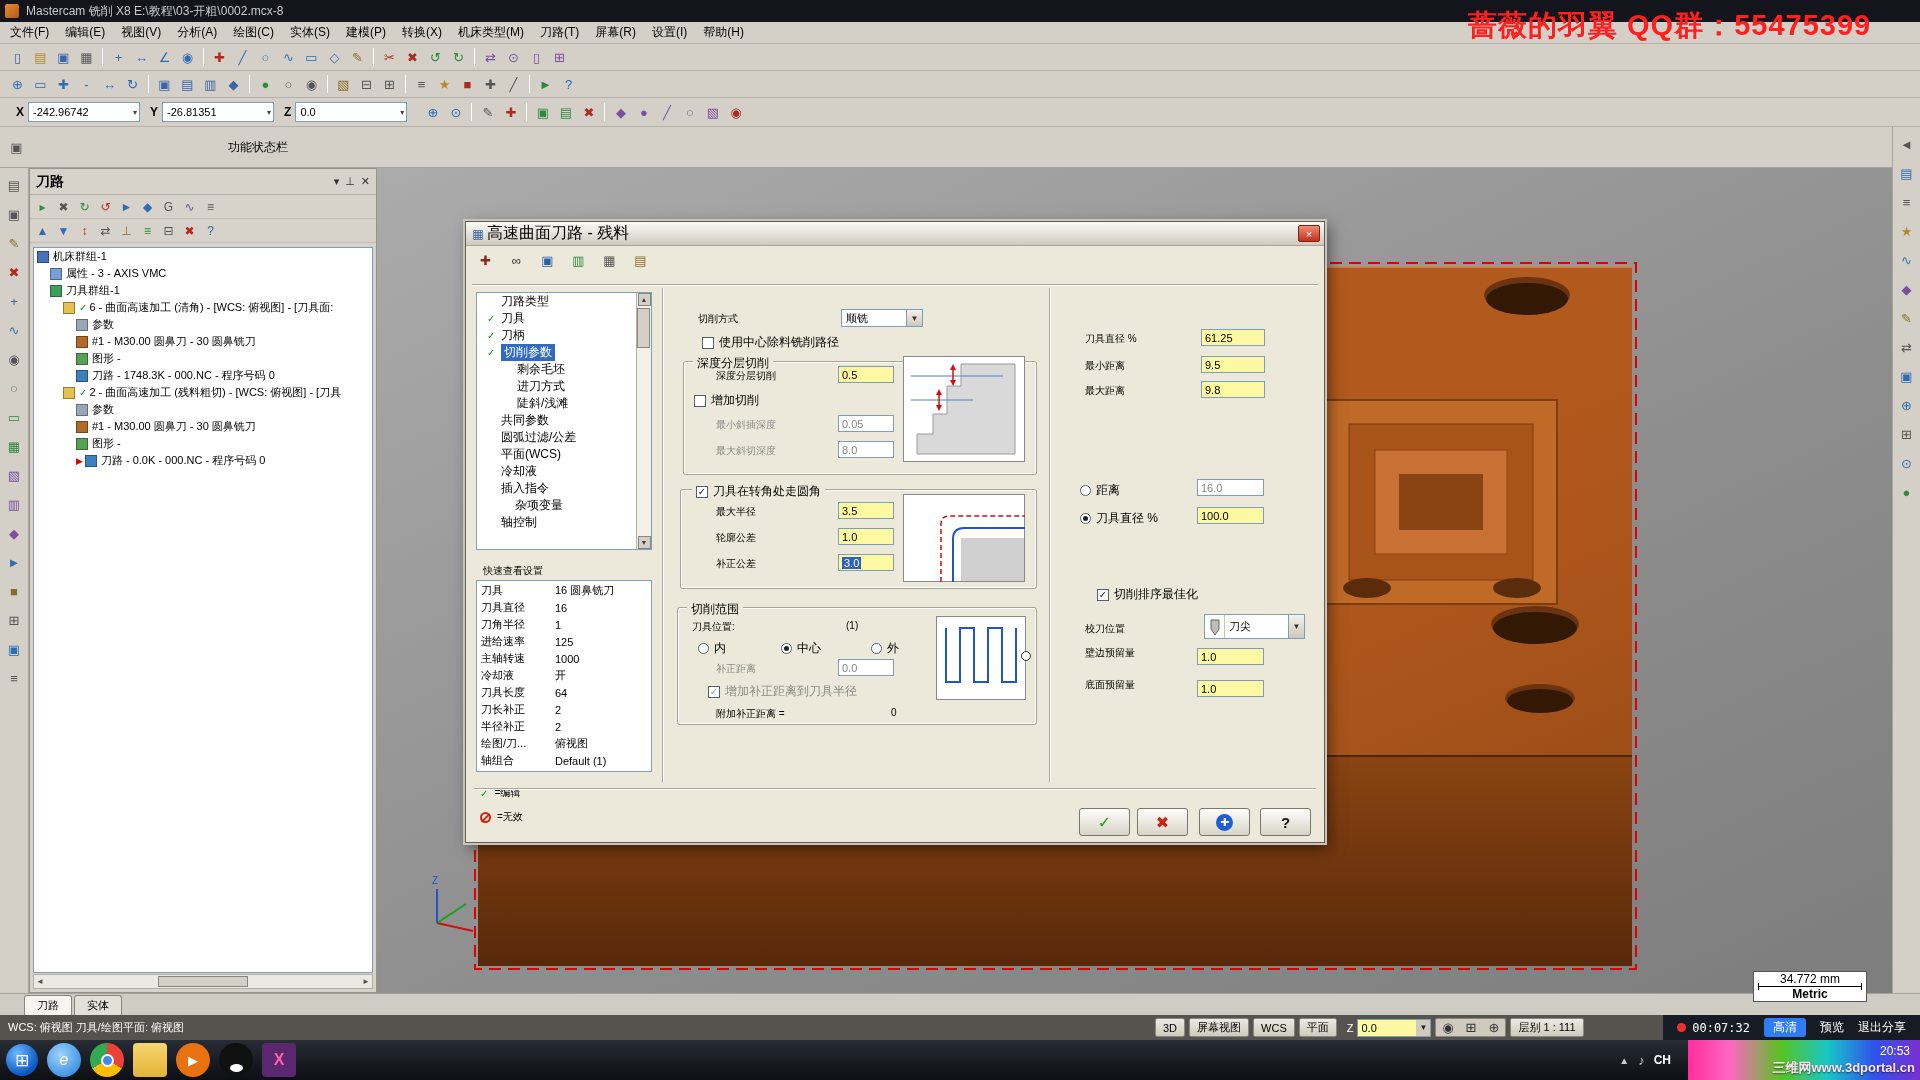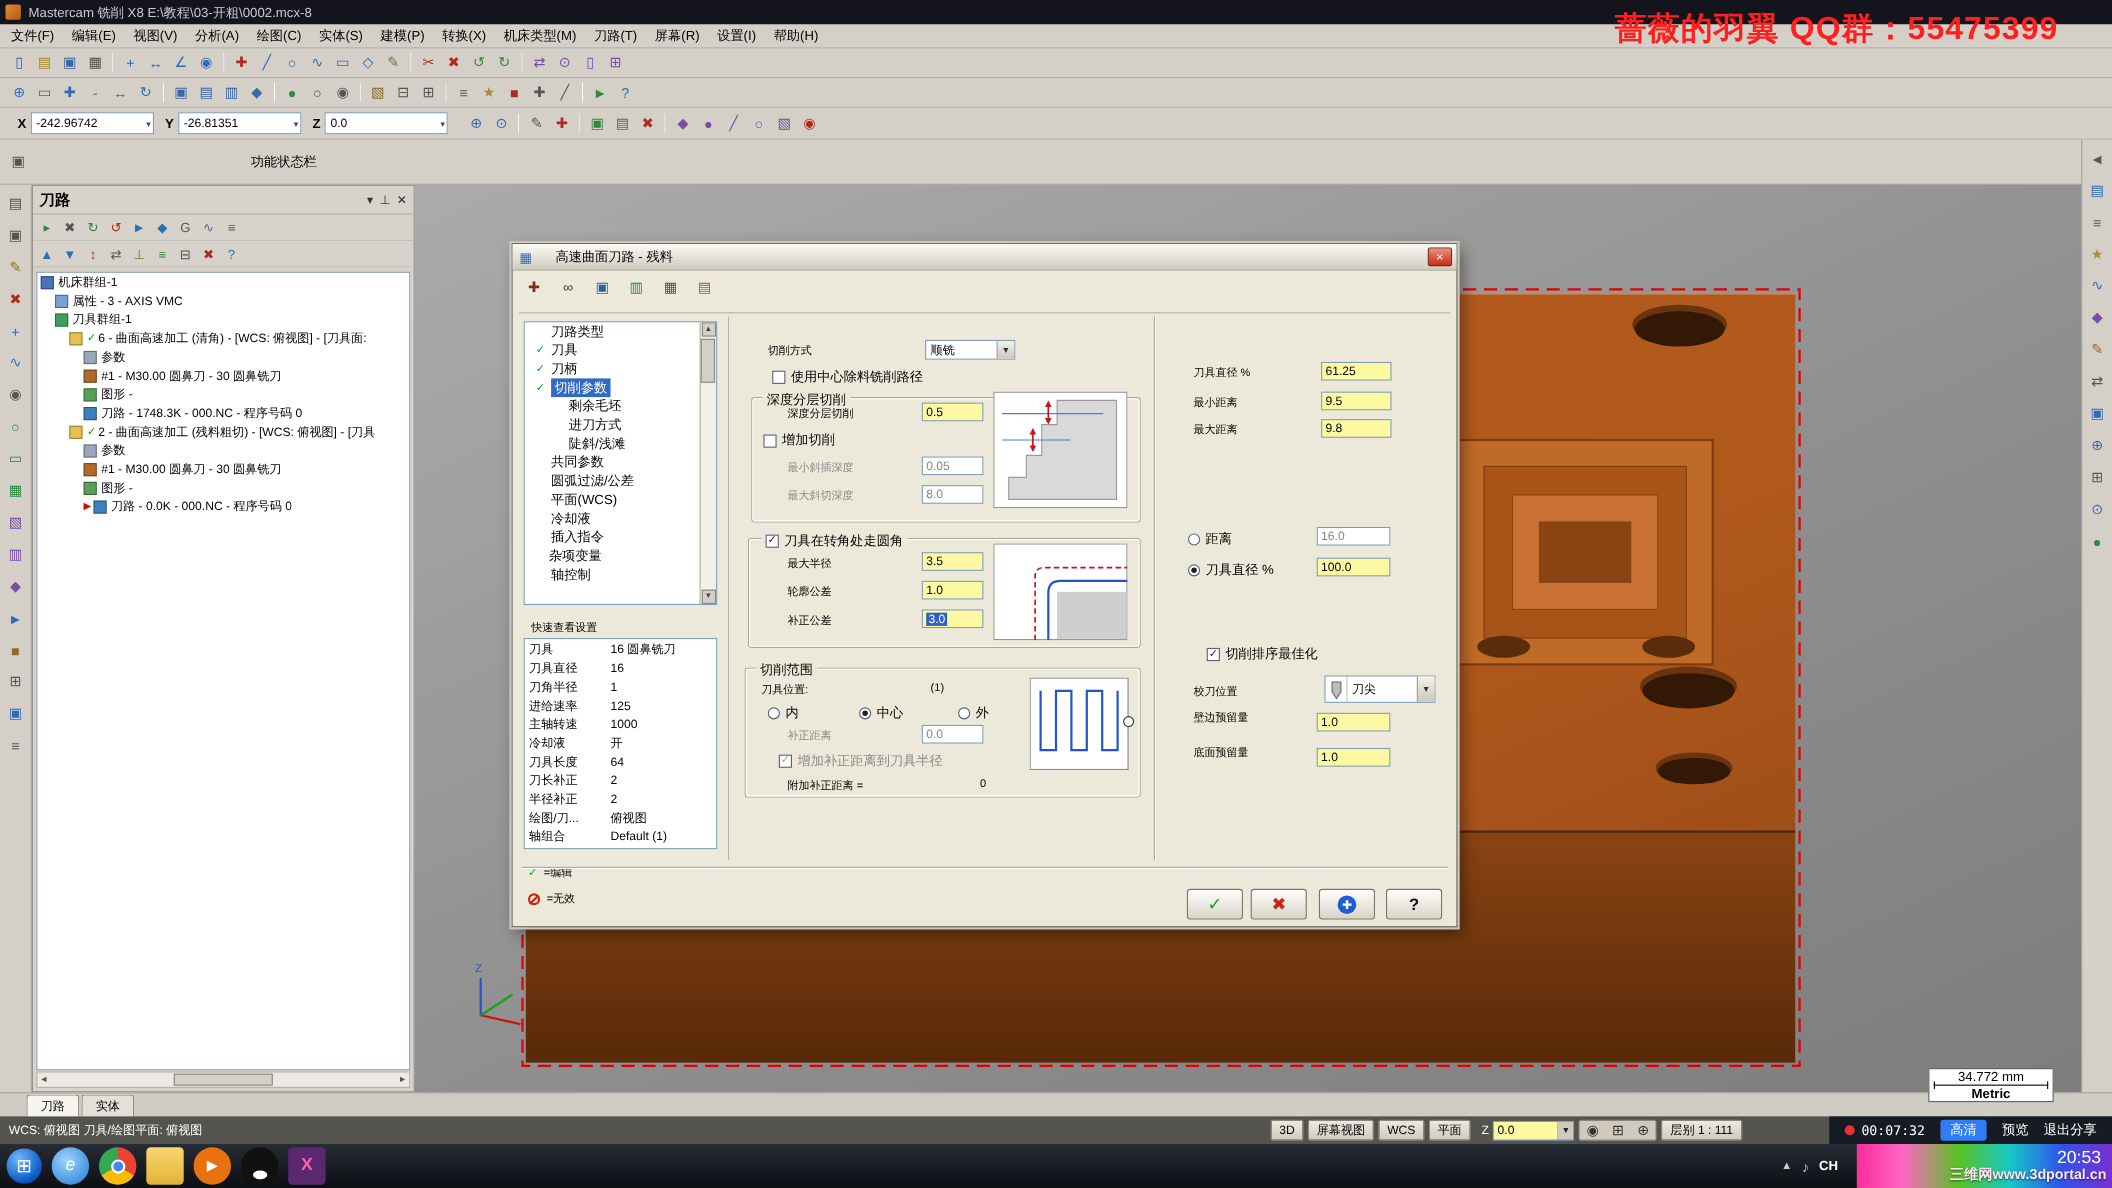--- a/index.html
+++ b/index.html
@@ -29,21 +29,21 @@
 .hscroll{position:absolute;left:3px;right:3px;bottom:3px;height:15px;background:#ece9e2;border:1px solid #b3afa7;display:flex;align-items:center;justify-content:space-between;font-size:8px;color:#555;padding:0 2px}
 .hscroll .th{width:90px;height:11px;background:#d4d0c8;border:1px solid #8a867e}
 
 .vstrip{background:#d4d0c8;display:flex;flex-direction:column;align-items:center;padding-top:6px;gap:7px}
 .vstrip .ic{width:22px;height:22px}
 
 #viewport{left:377px;top:168px;width:1515px;height:825px;background:linear-gradient(155deg,#ababab,#8f8f8f 55%,#7d7d7d);overflow:hidden}
 
 #dialog{left:465px;top:221px;width:860px;height:622px;background:#ece9da;border:1px solid #5f5d55;outline:2px solid #c9c5b8;box-shadow:4px 5px 14px rgba(0,0,0,.5);z-index:30}
 #dlg-title{height:24px;background:linear-gradient(#fbfaf6,#cfcabd);display:flex;align-items:center;padding:0 4px;border-bottom:1px solid #a9a598}
-#dlg-title .tt{font-size:12px;margin-left:19px}
+#dlg-title .tt{font-size:16px;margin-left:1px}
 .dclose{margin-left:auto;width:22px;height:17px;background:linear-gradient(#ef8d77,#c3301a);border:1px solid #7d2312;color:#fff;font-size:11px;display:flex;align-items:center;justify-content:center;border-radius:2px}
 .hsep{height:2px;background:#aaa698;border-bottom:1px solid #fff}
 .vsep{width:2px;background:#aaa698;border-right:1px solid #fff}
 .dlg-lbl{position:absolute;font-size:10px;white-space:nowrap}
 .dlg-lbl.dis{color:#8a8a8a}
 .grp{position:absolute;border:1px solid #fff;box-shadow:0 0 0 1px #a9a596;border-radius:2px}
 .gcap{position:absolute;top:-8px;left:8px;background:#ece9da;padding:0 4px;font-size:12px;white-space:nowrap}
 .field{position:absolute;background:#fdf9a2;border:1px solid #7f9db9;height:17px;font-size:11px;padding:0 3px;display:flex;align-items:center}
 .field.dis{background:#fff;color:#868686}
 .selval{background:#2e5fc4;color:#fff;padding:0 2px}
@@ -464,21 +464,21 @@
           <span class="dlabel">平面(WCS)</span>
         </div>
         <div class="drow" style="padding-left: 10px;">
           <span class="dchk"></span>
           <span class="dlabel">冷却液</span>
         </div>
         <div class="drow" style="padding-left: 10px;">
           <span class="dchk"></span>
           <span class="dlabel">插入指令</span>
         </div>
-        <div class="drow" style="padding-left: 8px;">
+        <div class="drow" style="padding-left: 24px;">
           <span class="dchk"></span>
           <span class="dlabel">杂项变量</span>
         </div>
         <div class="drow" style="padding-left: 10px;">
           <span class="dchk"></span>
           <span class="dlabel">轴控制</span>
         </div>
       </div>
     <div class="dscroll">
       <span class="sb">▲</span>
@@ -774,16 +774,16 @@
   <span class="tbic" style="background:#e8720f;border-radius:50%;font-size:13px">▶</span>
   <span class="tbic" style="background:#111;border-radius:50%;align-items:flex-end;padding-bottom:5px">
       <span style="width:13px;height:8px;background:#fff;border-radius:50%"></span>
     </span>
   <span class="tbic" style="background:#59286e;border-radius:4px;color:#ff5fae;font-weight:bold">X</span>
   <div style="flex:1"></div>
   <span style="color:#ccc;font-size:10px">▲</span>
   <span style="color:#ccc;font-size:13px">♪</span>
   <span style="color:#fff;font-size:12px;font-weight:bold">CH</span>
   <div id="sharegrad">
-    <span style="position:absolute;right:10px;top:4px;color:#fff;font-size:16px">20:53</span>
+    <span style="position:absolute;right:10px;top:4px;color:#fff;font-size:12px">20:53</span>
     <span style="position:absolute;right:5px;bottom:3px;color:#ffe3f3;font-size:13px;font-weight:bold;text-shadow:0 1px 2px rgba(0,0,0,.6)">三维网www.3dportal.cn</span>
   </div>
 </div>
 
 </body></html>

